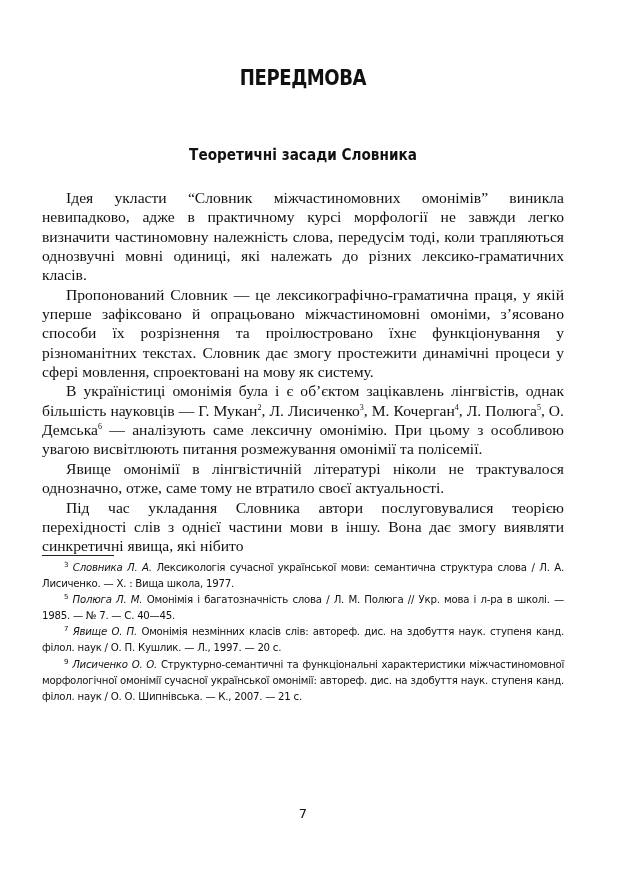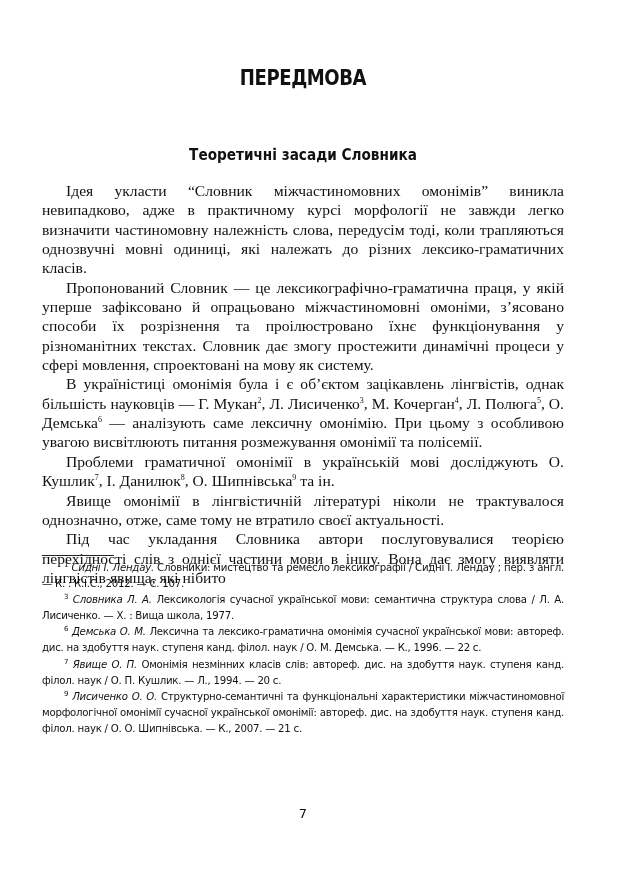--- a/index.html
+++ b/index.html
@@ -9,21 +9,21 @@
     position: absolute; left: 0; top: 66px; width: 522px; text-align: center;
     font-family: "DejaVu Sans", sans-serif; font-weight: bold; font-size: 21px;
     letter-spacing: -0.5px; transform: scaleX(0.86); transform-origin: center;
   }
   .section-title {
     position: absolute; left: 0; top: 146px; width: 522px; text-align: center;
     font-family: "DejaVu Sans", sans-serif; font-weight: bold; font-size: 15.5px;
     transform: scaleX(0.88); transform-origin: center;
   }
   .body-text {
-    position: absolute; left: 0; top: 181px; width: 522px;
+    position: absolute; left: 0; top: 188px; width: 522px;
     font-family: "Liberation Serif", serif; font-size: 15.6px; line-height: 19.35px;
     text-align: justify;
   }
   .body-text p { margin: 0; text-indent: 24px; }
   sup { font-size: 8px; line-height: 0; vertical-align: super; }
   .fn-rule { position: absolute; left: 0; top: 555px; width: 72px; height: 0; border-top: 1px solid #222; }
   .footnotes {
     position: absolute; left: 0; top: 560px; width: 522px;
     font-family: "DejaVu Sans", sans-serif; font-size: 10.2px; line-height: 16.1px;
     text-align: justify; letter-spacing: -0.25px;
@@ -40,29 +40,27 @@
 <body>
 
 <div class="page">
   <div class="chapter-title">ПЕРЕДМОВА</div>
   <div class="section-title">Теоретичні засади Словника</div>
 
   <div class="body-text">
     <p>Ідея укласти “Словник міжчастиномовних омонімів” виникла невипадково, адже в практичному курсі морфології не завжди легко визначити частиномовну належність слова, передусім тоді, коли трапляються однозвучні мовні одиниці, які належать до різних лексико-граматичних класів.</p>
     <p>Пропонований Словник — це лексикографічно-граматична праця, у якій уперше зафіксовано й опрацьовано міжчастиномовні омоніми, з’ясовано способи їх розрізнення та проілюстровано їхнє функціонування у різноманітних текстах. Словник дає змогу простежити динамічні процеси у сфері мовлення, спроектовані на мову як систему.</p>
     <p><span>В україністиці омонімія була і є об’єктом зацікавлень лінгвістів, однак більшість науковців — Г. Мукан</span><sup>2</sup><span>, Л. Лисиченко</span><sup>3</sup><span>, М. Кочерган</span><sup>4</sup><span>, Л. Полюга</span><sup>5</sup><span>, О. Демська</span><sup>6</sup><span> — аналізують саме лексичну омонімію. При цьому з особливою увагою висвітлюють питання розмежування омонімії та полісемії.</span></p>
-    <p><span>Проблеми граматичної омонімії в українській мові досліджують О. Кушлик</span><sup>7</sup><span>, І. Данилюк</span><sup>8</sup><span>, О. Шипнівська</span><sup>9</sup><span> та ін.</span></p>
     <p>Явище омонімії в лінгвістичній літературі ніколи не трактувалося однозначно, отже, саме тому не втратило своєї актуальності.</p>
-    <p>Під час укладання Словника автори послуговувалися теорією перехідності слів з однієї частини мови в іншу. Вона дає змогу виявляти лінгвістів явища, які нібито</p>
+    <p>Під час укладання Словника автори послуговувалися теорією перехідності слів з однієї частини мови в іншу. Вона дає змогу виявляти синкретичні явища, які нібито</p>
   </div>
 
   <div class="fn-rule"></div>
 
   <div class="footnotes">
-    <p><sup>1</sup> <span class="fn-author">Сидні І. Лендау.</span><span> Словники: мистецтво та ремесло лексикографії / Сидні І. Лендау ; пер. з англ. — К. : К.І.С., 2012. — С. 107.</span></p>
     <p><sup>3</sup> <span class="fn-author">Словника Л. А.</span><span> Лексикологія сучасної української мови: семантична структура слова / Л. А. Лисиченко. — Х. : Вища школа, 1977.</span></p>
-    <p><sup>6</sup> <span class="fn-author">Демська О. М.</span><span> Лексична та лексико-граматична омонімія сучасної української мови: автореф. дис. на здобуття наук. ступеня канд. філол. наук / О. М. Демська. — К., 1996. — 22 с.</span></p>
-    <p><sup>7</sup> <span class="fn-author">Явище О. П.</span><span> Омонімія незмінних класів слів: автореф. дис. на здобуття наук. ступеня канд. філол. наук / О. П. Кушлик. — Л., 1994. — 20 с.</span></p>
+    <p><sup>5</sup> <span class="fn-author">Полюга Л. М.</span><span> Омонімія і багатозначність слова / Л. М. Полюга // Укр. мова і л-ра в школі. — 1985. — № 7. — С. 40—45.</span></p>
+    <p><sup>7</sup> <span class="fn-author">Явище О. П.</span><span> Омонімія незмінних класів слів: автореф. дис. на здобуття наук. ступеня канд. філол. наук / О. П. Кушлик. — Л., 1997. — 20 с.</span></p>
     <p><sup>9</sup> <span class="fn-author">Лисиченко О. О.</span><span> Структурно-семантичні та функціональні характеристики міжчастиномовної морфологічної омонімії сучасної української омонімії: автореф. дис. на здобуття наук. ступеня канд. філол. наук / О. О. Шипнівська. — К., 2007. — 21 с.</span></p>
   </div>
 
   <div class="page-number">7</div>
 </div>
 
 </body></html>

